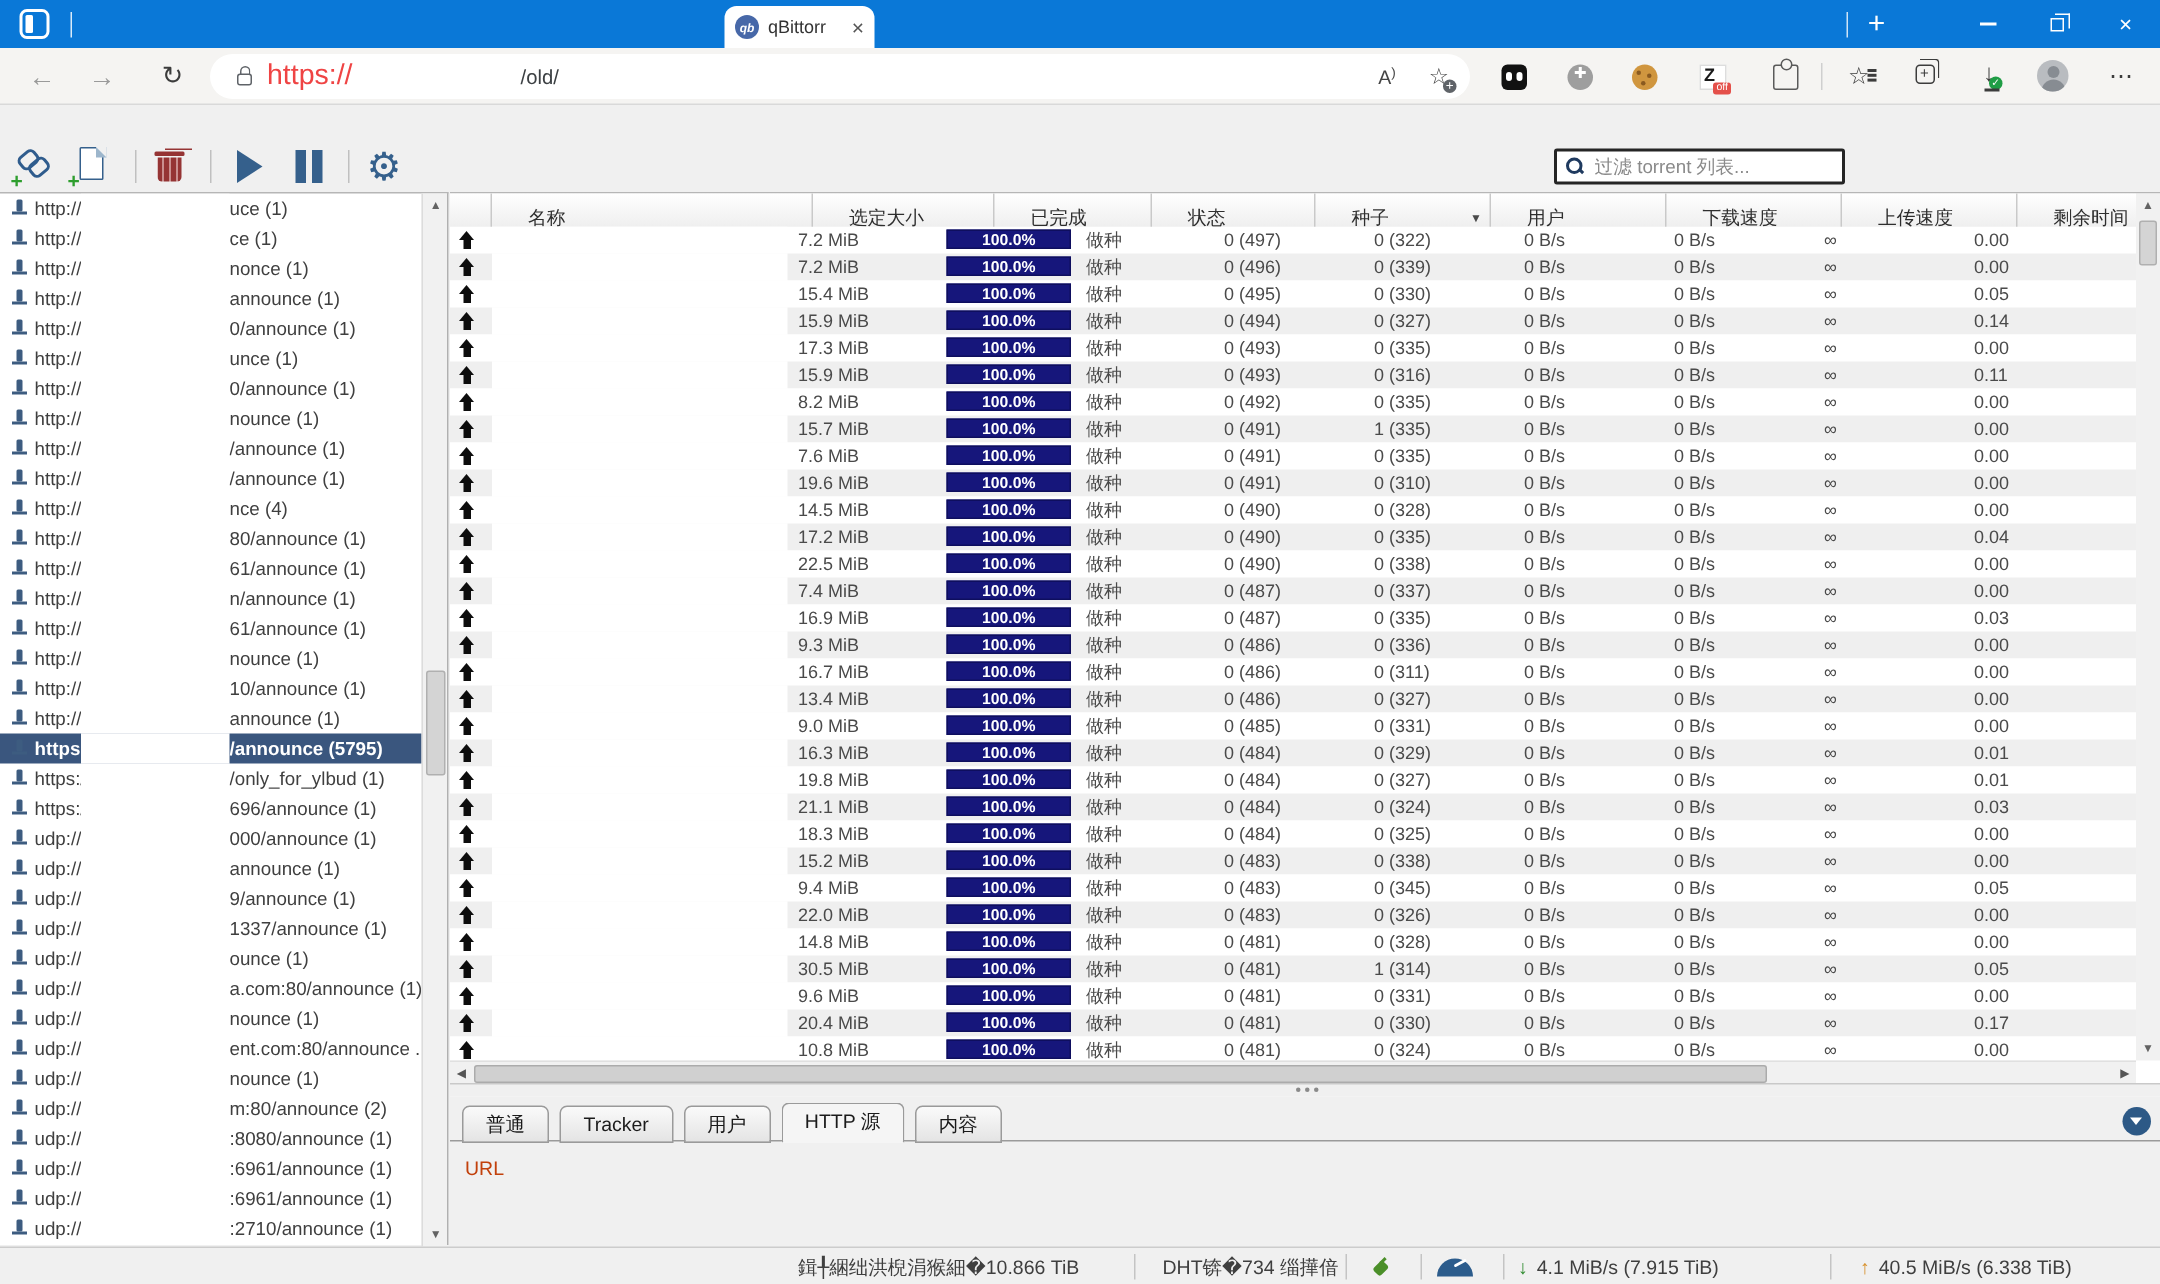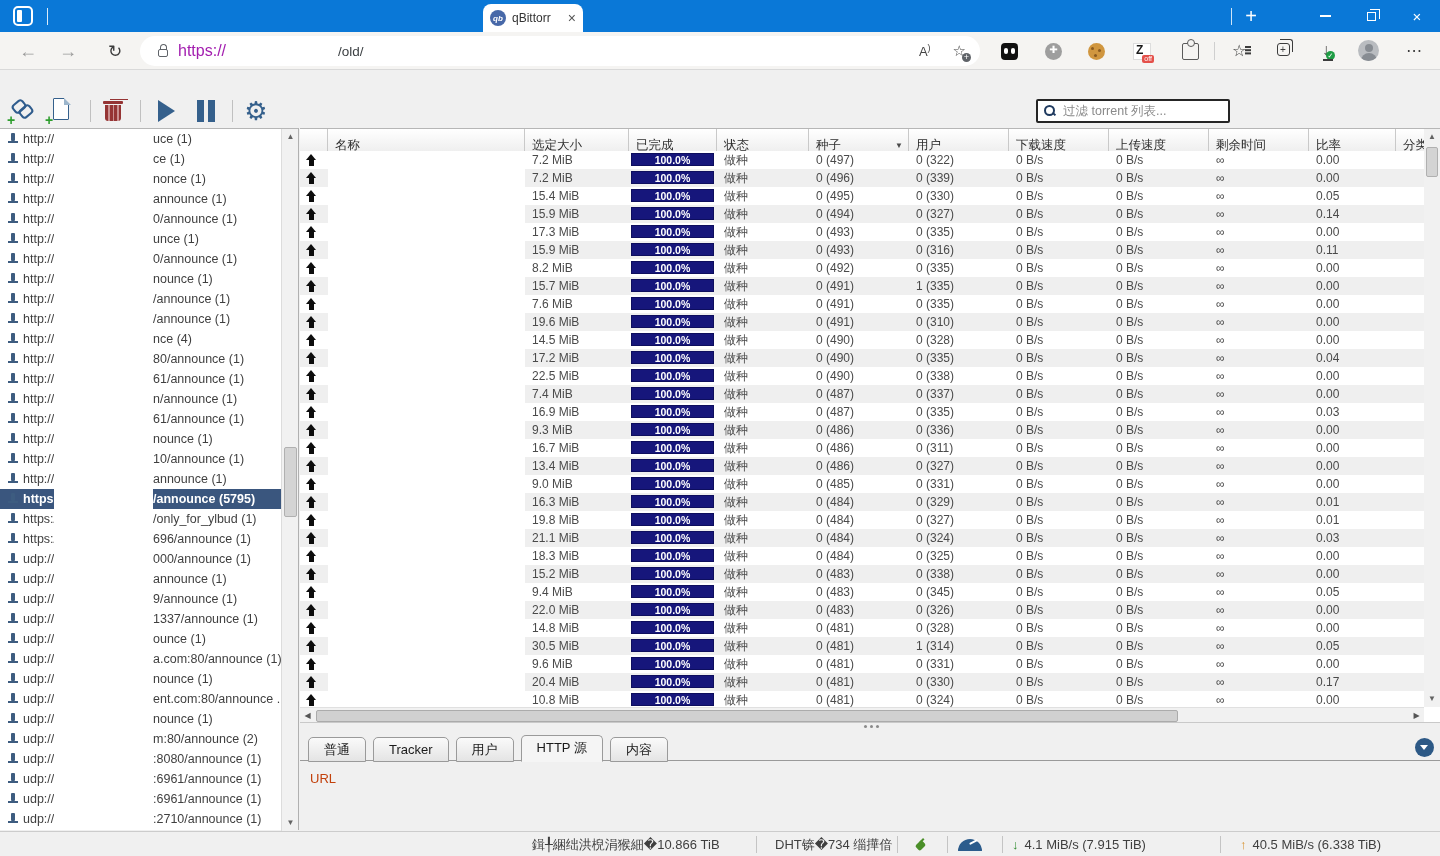--- a/index.html
+++ b/index.html
@@ -25,21 +25,21 @@
 
   
   .btoolbar{position:absolute;left:0;top:32px;width:1440px;height:38px;background:#f5f4f2;border-bottom:1px solid #d9d9d9;}
   .nav-ic{position:absolute;top:0;height:38px;display:flex;align-items:center;justify-content:center;width:34px;font-size:18px;}
   .back{left:11px;color:#9a9a9a;}
   .fwd{left:51px;color:#9a9a9a;}
   .refresh{left:98px;color:#3c3c3c;font-size:17px;}
   .addressbar{position:absolute;left:140px;top:4px;width:840px;height:30px;background:#fff;border-radius:15px;display:flex;align-items:center;padding:0 10px 0 18px;}
   .lock{position:relative;width:10px;height:8px;border:1.3px solid #5f6368;border-radius:2px;margin-right:10px;margin-top:3px;flex:none;}
   .lock::before{content:"";position:absolute;left:1px;top:-6px;width:5px;height:5px;border:1.3px solid #5f6368;border-bottom:none;border-radius:4px 4px 0 0;}
-  .scheme{font-size:16px;color:#a21caf;}
+  .scheme{font-size:19px;color:#ef4444;}
   .url-redacted{width:112px;flex:none;}
   .path{font-size:13.5px;color:#3c4043;}
   .ab-spacer{flex:1;}
   .readaloud{font-size:13px;color:#444;margin-right:22px;}
   .readaloud i{font-style:normal;font-size:9px;vertical-align:super;}
   .favadd{position:relative;font-size:15px;color:#444;margin-right:4px;}
   .favadd i{position:absolute;right:-5px;bottom:-2px;font-style:normal;font-size:9px;background:#5f6368;color:#fff;border-radius:50%;width:9px;height:9px;line-height:9px;text-align:center;}
   .ext{position:absolute;top:11px;width:17px;height:17px;}
   .adguard{left:1001px;background:#111;border-radius:4px;}
   .adguard::before,.adguard::after{content:"";position:absolute;top:5px;width:4px;height:6px;background:#fff;border-radius:2px;}
@@ -113,21 +113,21 @@
   .side-prefix{flex:none;width:31px;overflow:hidden;}
   .side-gap{flex:none;width:99px;height:20px;background:#fff;}
   .side-suffix{overflow:hidden;}
   .side-item.selected{background:#3a567e;color:#fff;font-weight:bold;}
   .sscroll{position:absolute;right:0;top:0;width:17px;height:702px;background:#f1f1f1;border-left:1px solid #dcdcdc;}
   .sarrow{position:absolute;left:0;width:17px;height:16px;font-size:8px;color:#636363;text-align:center;line-height:16px;}
   .sthumb{position:absolute;left:2px;width:13px;background:#d4d4d4;border:1px solid #b0b0b0;border-radius:2px;}
 
   
   .main{position:absolute;left:300px;top:128px;width:1140px;height:702px;background:#fff;border-top:1px solid #b6b6b6;}
-  .table-header{position:absolute;left:0;top:0;right:16px;height:34px;background:linear-gradient(#ffffff,#e7e7e7);border-bottom:1px solid #c9c9c9;display:flex;}
+  .table-header{position:absolute;left:0;top:0;right:16px;height:34px;background:linear-gradient(#ffffff,#e7e7e7);border-bottom:1px solid #c9c9c9;display:flex;gap:17px;}
   .hcell{display:flex;align-items:center;padding-left:7px;border-right:1px solid #c9c9c9;font-size:12.5px;color:#2e2e2e;overflow:hidden;white-space:nowrap;flex:none;}
   .hcell .sort{margin-left:auto;margin-right:5px;font-size:8px;color:#4a4a4a;}
   .c0{width:28px;} .c1{width:197px;} .c2{width:104px;} .c3{width:88px;} .c4{width:92px;}
   .c5{width:100px;} .c6{width:100px;} .c7{width:100px;} .c8{width:100px;} .c9{width:100px;}
   .c10{width:87px;} .c11{width:29px;flex:1;border-right:none;}
   .table-body{position:absolute;left:0;top:22px;right:16px;height:556px;overflow:hidden;}
   .trow{display:flex;height:18px;background:#fff;}
   .trow.alt{background:#efefef;}
   .tcell{flex:none;font-size:12px;color:#4a4a4a;line-height:18px;padding-left:7px;overflow:hidden;white-space:nowrap;}
   .tcell.c1{background:#fff;}

